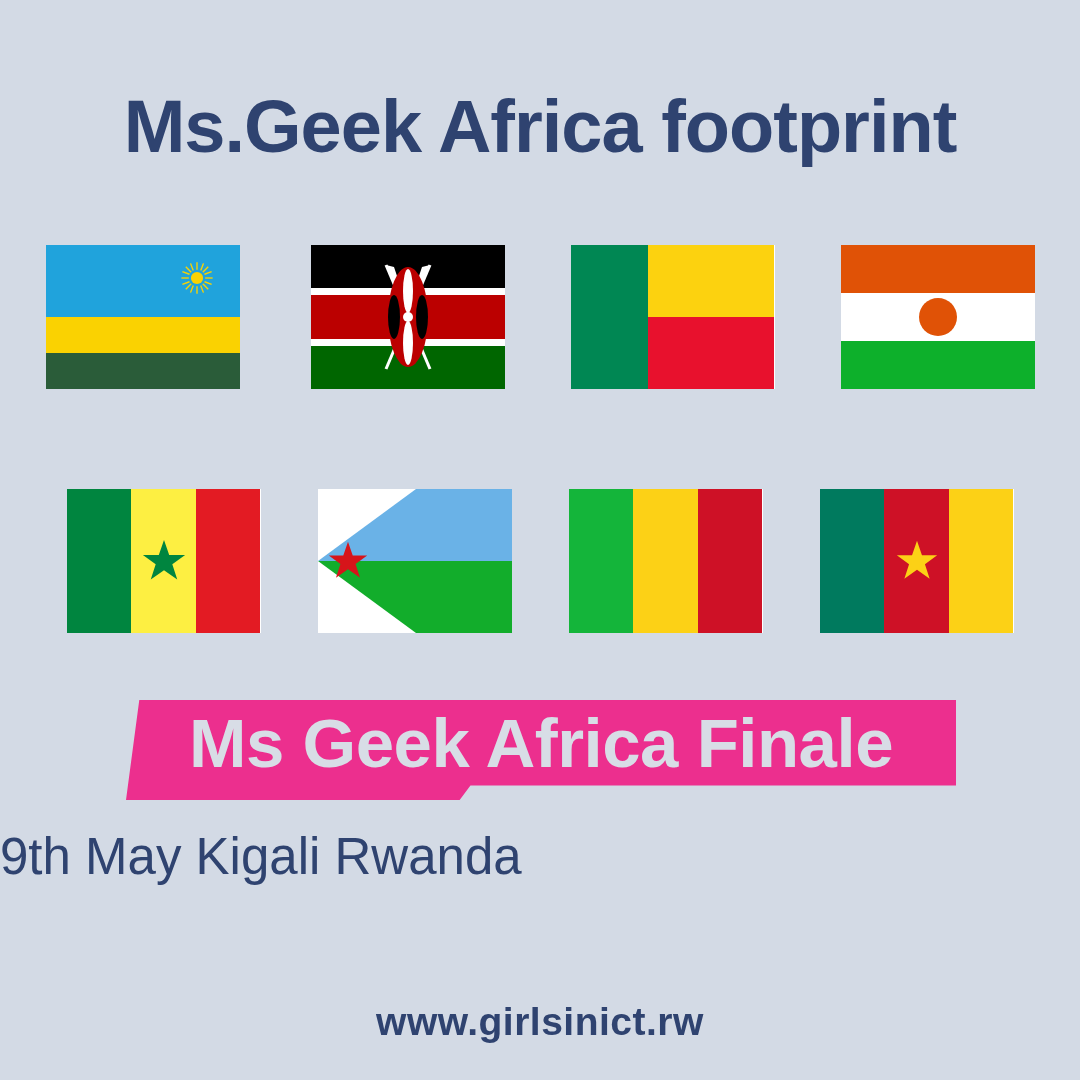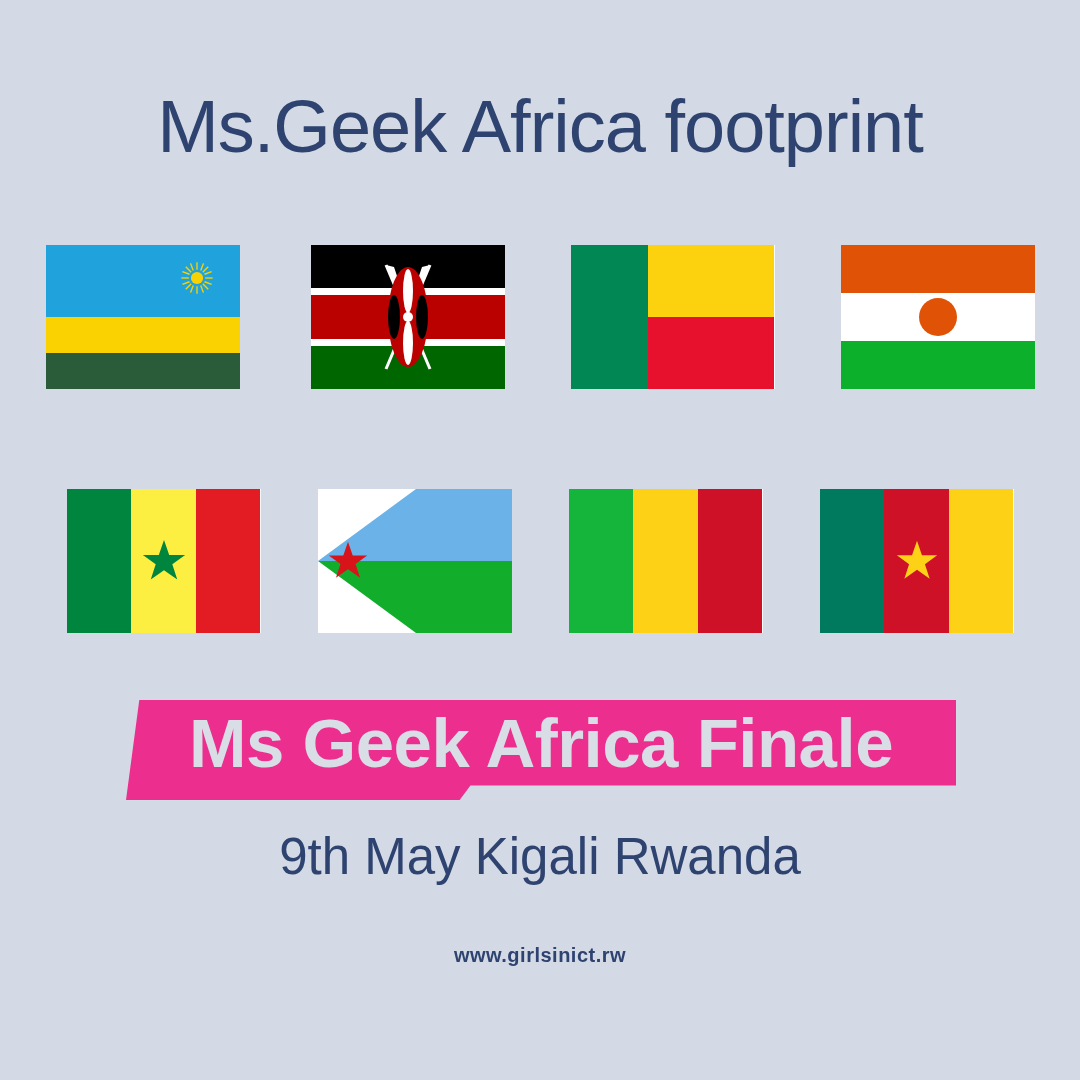--- a/index.html
+++ b/index.html
@@ -24,21 +24,21 @@
   }
 
   
   .title {
     position: absolute;
     top: 84px;
     left: 0;
     width: 1080px;
     text-align: center;
     font-size: 74px;
-    font-weight: normal;
+    font-weight: bold;
     letter-spacing: -1px;
     color: #2f4370;
     font-family: "Liberation Sans", sans-serif;
     white-space: nowrap;
   }
 
   
   .flag-grid {
     position: absolute;
     top: 245px;
@@ -185,44 +185,43 @@
     color: #d8dde6;
     white-space: nowrap;
     font-family: "Liberation Sans", sans-serif;
   }
 
   
   .date-line {
     position: absolute;
     top: 827px; left: 0;
     width: 1080px;
-    text-align: center;
     font-size: 51px;
     font-weight: normal;
     color: #2f4370;
     letter-spacing: 0px;
     white-space: nowrap;
   }
   .hashtag {
     position: absolute;
     top: 907px; left: 0;
     width: 1080px;
     text-align: center;
     font-size: 41px;
     font-weight: bold;
     color: #e93c8f;
     letter-spacing: 0px;
     white-space: nowrap;
   }
   .website {
     position: absolute;
-    top: 944px; left: 0;
+    top: 1000px; left: 0;
     width: 1080px;
     text-align: center;
-    font-size: 20px;
+    font-size: 39px;
     font-weight: bold;
     color: #2f4370;
     letter-spacing: 0.5px;
     white-space: nowrap;
   }
 </style>
 </head>
 <body>
 
 <div class="poster">

